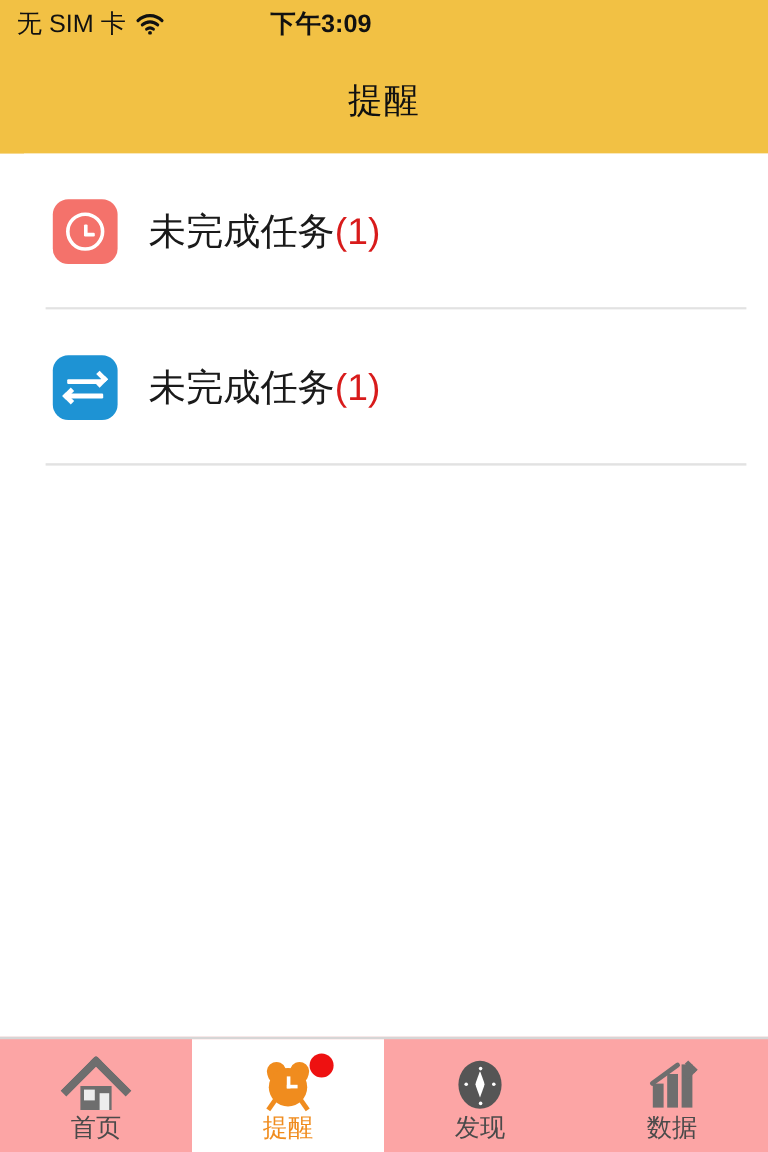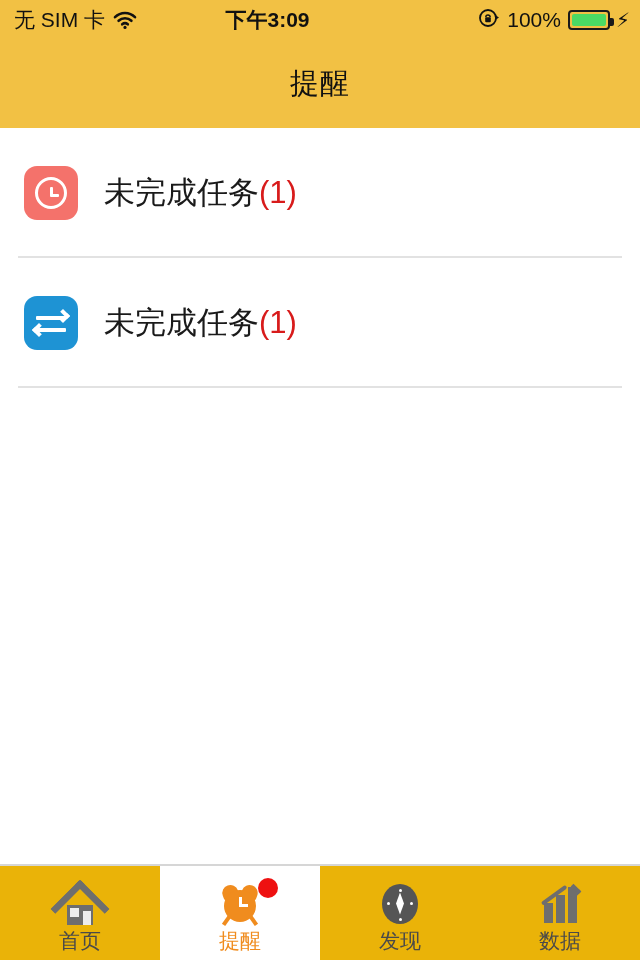--- a/index.html
+++ b/index.html
@@ -39,21 +39,21 @@
 
   
   .navbar {
     position:absolute; left:0; top:40px; width:640px; height:88px;
     background: var(--brand, #F2C144);
     display:flex; align-items:center; justify-content:center;
   }
   .nav-title { font-size:29px; color:#111; letter-spacing:1px; }
 
   
-  .list { position:absolute; left:0; top:128px; width:640px; }
+  .list { position:absolute; left:0; top:128px; width:640px;padding-left:20px; }
   .row {
     position:relative; height:130px; display:flex; align-items:center;
     padding-left:24px; background:#fff;
   }
   .row-sep {
     position:absolute; left:18px; right:18px; bottom:0; height:2px; background:#E2E2E2;
   }
   .row-icon {
     width:54px; height:54px; border-radius:13px; flex:0 0 54px;
     position:relative; overflow:hidden;
@@ -102,21 +102,21 @@
     border-top:4px solid #fff; border-right:4px solid #fff; transform:rotate(45deg);
   }
   .ic-transfer .h2{
     position:absolute; left:10px; top:29px; width:10px; height:10px;
     border-bottom:4px solid #fff; border-left:4px solid #fff; transform:rotate(45deg);
   }
 
   
   .tabbar{
     position:absolute; left:0; bottom:0; width:640px; height:96px;
-    background:#eab308; border-top:2px solid #D6D6D6;
+    background:#fca5a5; border-top:2px solid #D6D6D6;
     display:flex;
   }
   .tab{
     flex:1 1 0; position:relative; display:flex; flex-direction:column;
     align-items:center; justify-content:center; gap:2px; padding-top:4px;
   }
   .tab.active{ background:#FFFFFF; }
   .tab-ico{ width:48px; height:48px; position:relative; }
   .tab-label{ font-size:21px; color:#4A4A4A; line-height:1; }
   .tab.active .tab-label{ color:#F08C1E; }
@@ -192,35 +192,20 @@
           <path d="M9.2 13.3 A4.4 4.4 0 0 1 14.8 13.3" stroke="#111" stroke-width="2.6" fill="none" stroke-linecap="round"></path>
           <circle cx="12" cy="16.4" r="1.6" fill="#111"></circle>
         </svg>
       </span>
     </div>
 
     <div class="sb-mid">
       <span class="sb-time">下午3:09</span>
     </div>
 
-    <div class="sb-right">
-      <span>
-        <svg width="22" height="22" viewBox="0 0 22 22">
-          <circle cx="10" cy="11" r="8" stroke="#111" stroke-width="1.8" fill="none"></circle>
-          <rect x="7.2" y="10.2" width="5.6" height="5" rx="1" fill="#111"></rect>
-          <path d="M7.8 10.2 a2.2 2.2 0 0 1 4.4 0" stroke="#111" stroke-width="1.5" fill="none"></path>
-          <path d="M17 8 l4 2.6 -4 2.6 z" fill="#111"></path>
-        </svg>
-      </span>
-      <span class="sb-pct">100%</span>
-      <span class="battery">
-          <i></i>
-        </span>
-      <span class="bolt">⚡</span>
-    </div>
   </div>
 
   <div class="navbar">
     <div class="nav-title">提醒</div>
   </div>
 
   <div class="list">
 
     <div class="row">
       <div class="row-icon ic-clock">

